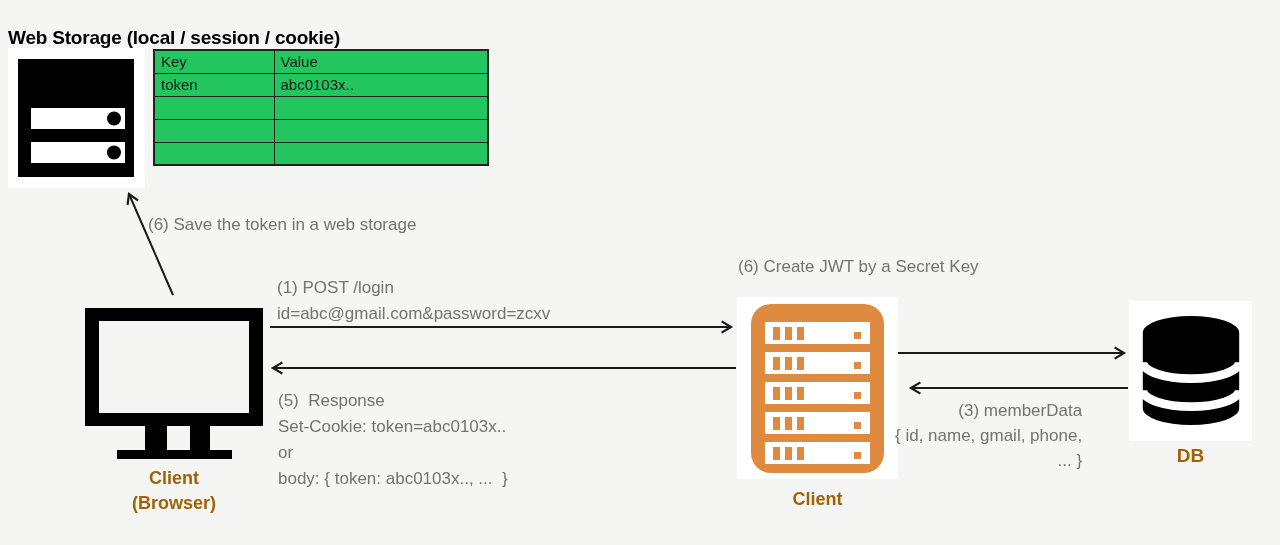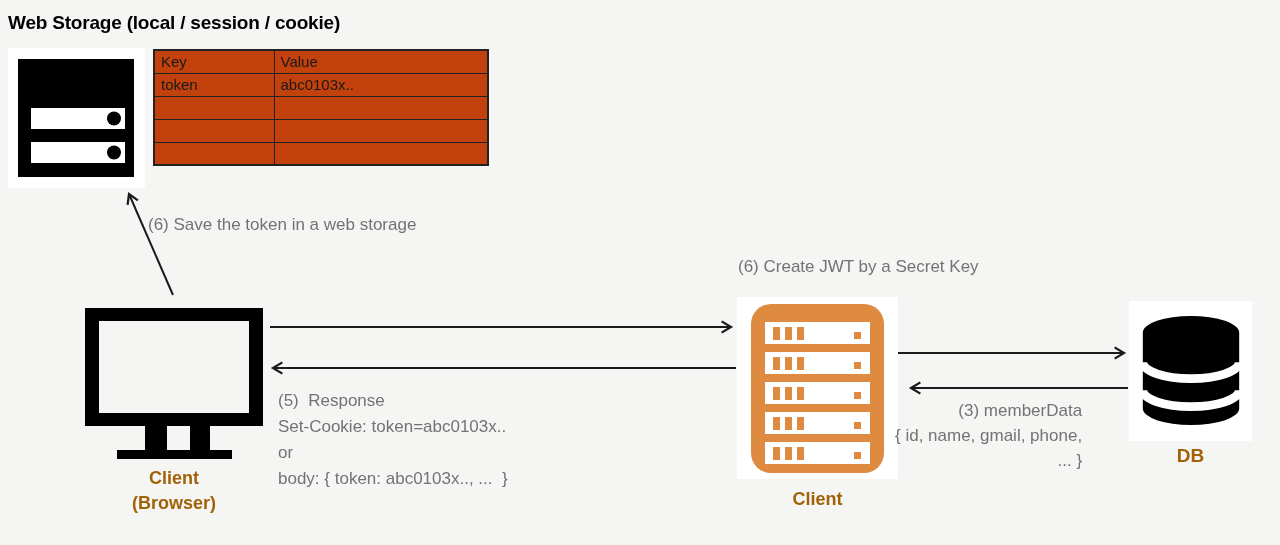--- a/index.html
+++ b/index.html
@@ -8,39 +8,39 @@
     position: relative;
     width: 1280px;
     height: 545px;
     background: #f5f5f4;
     font-family: "Liberation Sans", "DejaVu Sans", sans-serif;
     color: #1a1a1a;
     overflow: hidden;
   }
   .abs { position: absolute; }
   .title {
-    left: 8px; top: 12px;
+    left: 8px; top: 27px;
     font-size: 19px; font-weight: 700; color: #000;
     letter-spacing: -0.2px;
   }
   .icon-box {
     background: #ffffff;
     display: flex; align-items: center; justify-content: center;
   }
   .storage-box { left: 8px;   top: 48px;  width: 137px; height: 140px; }
   .server-box  { left: 737px; top: 297px; width: 161px; height: 182px; }
   .db-box      { left: 1129px; top: 301px; width: 123px; height: 140px; }
 
   table.kv {
     left: 153px; top: 49px;
     border-collapse: collapse;
     table-layout: fixed;
     width: 334px;
     font-size: 15px;
-    background: #c2410c;
+    background: #22c55e;
     border: 2px solid #222;
   }
   table.kv td {
     border: 1px solid #222;
     height: 23px;
     padding: 1px 6px;
     vertical-align: middle;
     overflow: hidden; white-space: nowrap;
   }
   table.kv col.c1 { width: 120px; }
@@ -167,20 +167,24 @@
     </defs>
     <line x1="270" y1="327" x2="731" y2="327" stroke="#1a1a1a" stroke-width="2" marker-end="url(#ah)"></line>
     <line x1="736" y1="368" x2="273" y2="368" stroke="#1a1a1a" stroke-width="2" marker-end="url(#ah)"></line>
     <line x1="898" y1="353" x2="1124" y2="353" stroke="#1a1a1a" stroke-width="2" marker-end="url(#ah)"></line>
     <line x1="1128" y1="388" x2="911" y2="388" stroke="#1a1a1a" stroke-width="2" marker-end="url(#ah)"></line>
     <line x1="173" y1="295" x2="129" y2="194" stroke="#1a1a1a" stroke-width="2" marker-end="url(#ah)"></line>
   </svg>
 
   <div class="abs note" style="left:148px; top:212px;">(6) Save the token in a web storage</div>
 
+  <div class="abs note" style="left:277px; top:275px;">
+    <div>(1) POST /login</div>
+    <div>id=abc@gmail.com&amp;password=zcxv</div>
+  </div>
 
   <div class="abs note" style="left:278px; top:388px;">
     <div>(5)  Response</div>
     <div>Set-Cookie: token=abc0103x..</div>
     <div>or</div>
     <div>body: { token: abc0103x.., ...  }</div>
   </div>
 
   <div class="abs note" style="left:738px; top:254px;">(6) Create JWT by a Secret Key</div>
 

